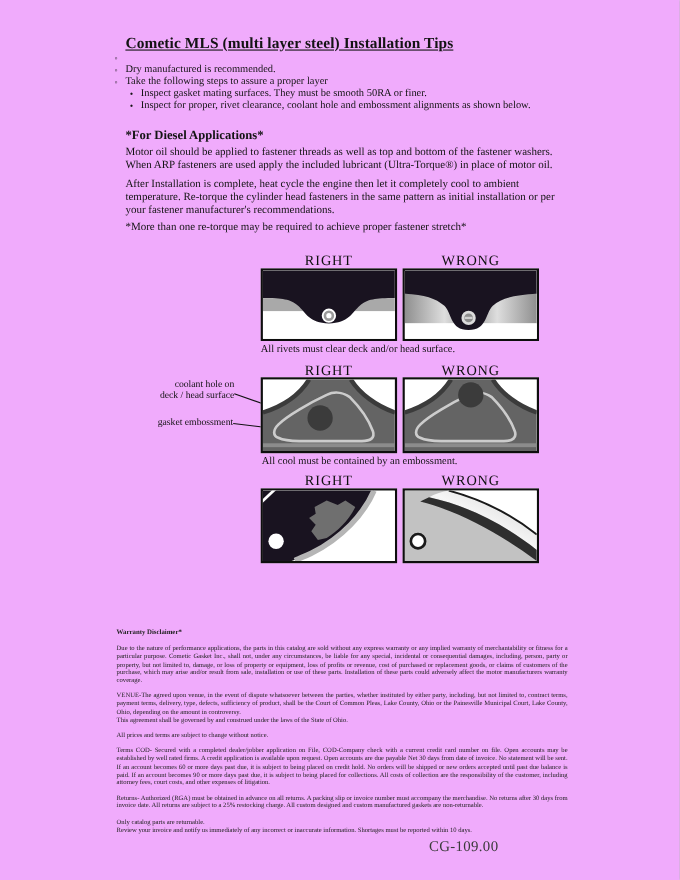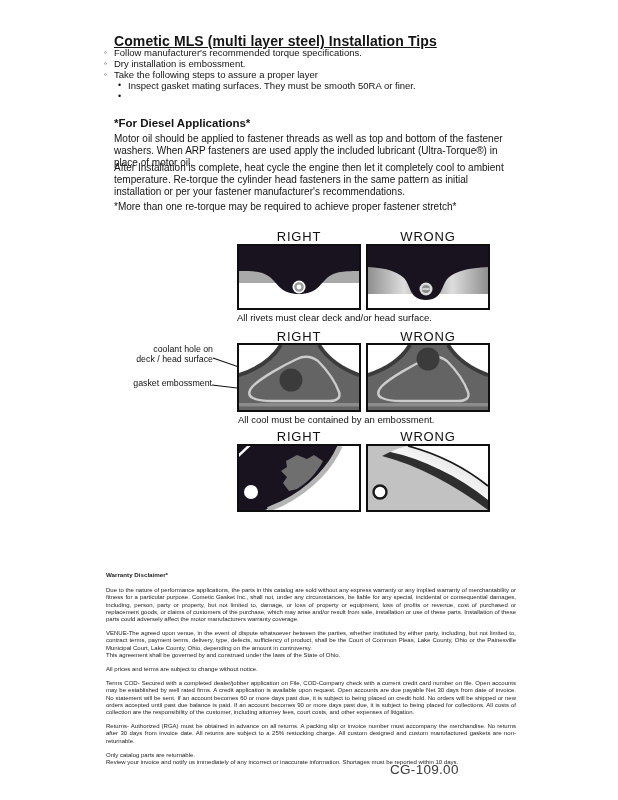--- a/index.html
+++ b/index.html
@@ -1,18 +1,18 @@
 <!DOCTYPE html>
 <html><head>
 <meta charset="utf-8">
 <style>
   html,body{margin:0;padding:0;background:#e8e8e8;}
   .page{
-    position:relative;width:618px;height:800px;background:#ffffff;
-    font-family:Liberation Sans, sans-serif;color:#141414;
+    position:relative;width:618px;height:800px;background:#f0abfc;
+    font-family:Liberation Serif, serif;color:#141414;
     overflow:hidden;margin:0 auto;box-shadow:0 0 2px rgba(0,0,0,.4);
   }
   .abs{position:absolute;}
   .title{
     left:114px;top:33px;font-size:14px;font-weight:bold;
     text-decoration:underline;letter-spacing:.1px;white-space:nowrap;
   }
   .bullets{left:104px;top:47px;width:440px;font-size:9.5px;line-height:11px;}
   .b{display:flex;}
   .b .mk{width:10px;flex:0 0 10px;text-align:left;font-size:8px;line-height:11px;}
@@ -34,36 +34,36 @@
 </head>
 <body>
 
 <div class="page">
 
   <div class="abs title">Cometic MLS (multi layer steel) Installation Tips</div>
 
   <div class="abs bullets">
     <div class="b">
       <span class="mk">◦</span>
-      <span>Follow manufacturer's recommended torque specifications.</span>
     </div>
     <div class="b">
       <span class="mk">◦</span>
-      <span>Dry installation is embossment.</span>
+      <span>Dry manufactured is recommended.</span>
     </div>
     <div class="b">
       <span class="mk">◦</span>
       <span>Take the following steps to assure a proper layer</span>
     </div>
     <div class="b sub">
       <span class="mk">•</span>
       <span>Inspect gasket mating surfaces.  They must be smooth 50RA or finer.</span>
     </div>
     <div class="b sub">
       <span class="mk">•</span>
+      <span>Inspect for proper, rivet clearance, coolant hole and embossment alignments as shown below.</span>
     </div>
   </div>
 
   <div class="abs diesel-h">*For Diesel Applications*</div>
   <p class="abs body-p" style="top:133px;">Motor oil should be applied to fastener threads as well as top and bottom of the fastener washers. When ARP fasteners are used apply the included lubricant (Ultra-Torque®) in place of motor oil.</p>
   <p class="abs body-p" style="top:162px;">After Installation is complete, heat cycle the engine then let it completely cool to ambient temperature. Re-torque the cylinder head fasteners in the same pattern as initial installation or per your fastener manufacturer's recommendations.</p>
   <p class="abs body-p" style="top:201px;">*More than one re-torque may be required to achieve proper fastener stretch*</p>
 
   <div class="abs fig-label" style="left:237px;top:229px;">RIGHT</div>
   <div class="abs fig-label" style="left:366px;top:229px;">WRONG</div>

